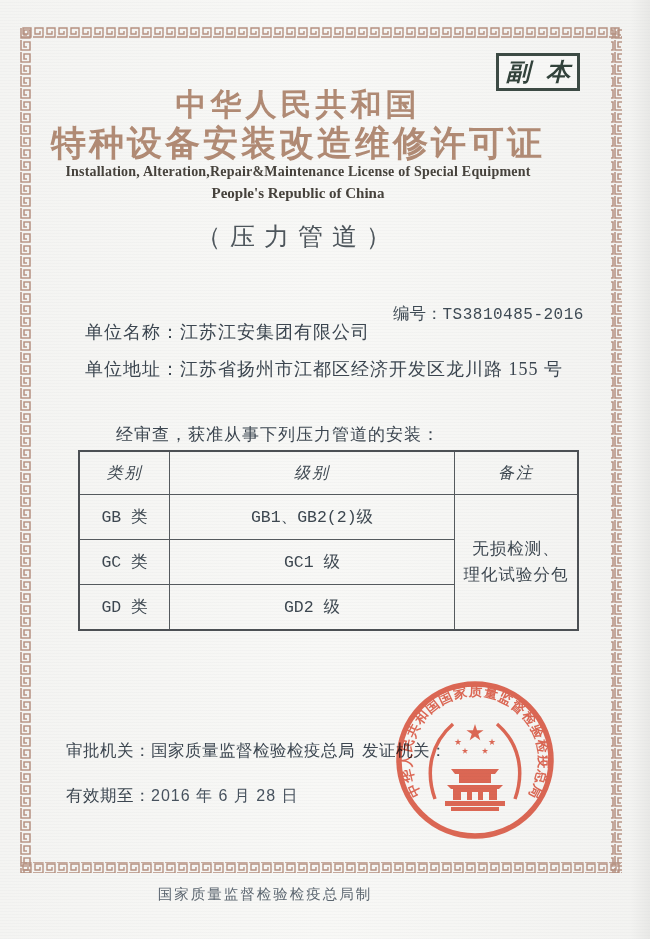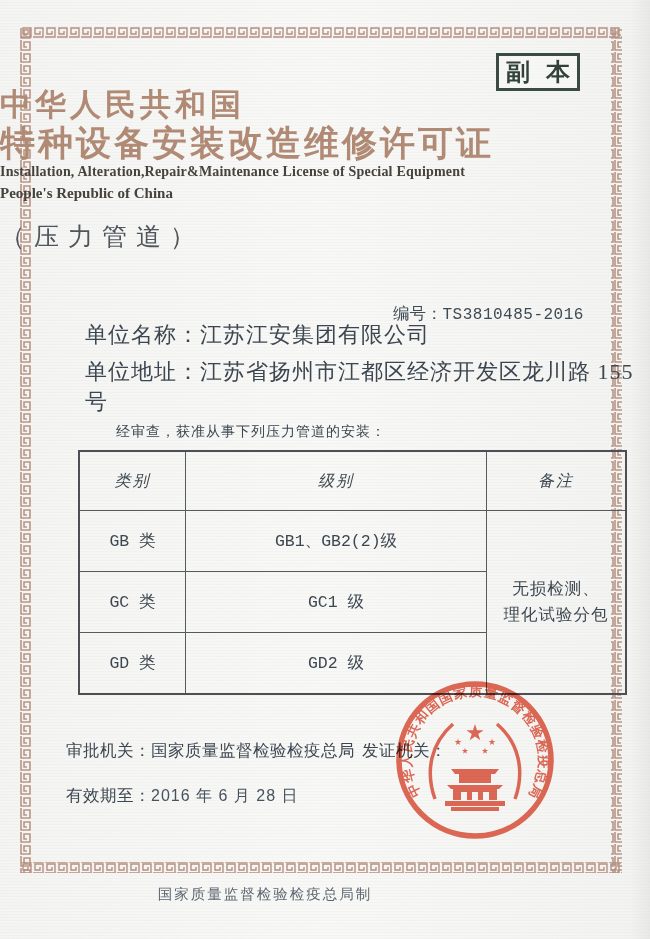--- a/index.html
+++ b/index.html
@@ -15,50 +15,50 @@
     overflow:hidden;
   }
   .abs{position:absolute;}
   
   .frame{left:20px;top:27px;}
   
   .badge{
     left:496px;top:53px;width:84px;height:38px;
     border:3px solid #3c4a44;
     display:flex;align-items:center;justify-content:center;
-    box-sizing:border-box;background:rgba(255,255,255,.25);
+    box-sizing:border-box;background:rgba(255,255,255,.25);font-style:italic;
   }
   .badge span{
     font-size:24px;font-weight:bold;color:#32423b;
     letter-spacing:16px;margin-right:-16px;line-height:1;
   }
   
-  .t-center{left:0;width:596px;}
+  .t-center{left:0;width:596px;text-align:center;}
   .title-cn1{top:84px;font-size:31px;font-weight:bold;color:#b08a74;letter-spacing:4px;}
   .title-cn2{top:120px;font-size:35px;font-weight:bold;color:#b08a74;letter-spacing:3px;}
   .title-en1{top:164px;font-size:14px;font-weight:bold;color:#46423c;letter-spacing:.2px;}
   .title-en2{top:185px;font-size:15px;font-weight:bold;color:#46423c;}
   .scope{top:220px;font-size:25px;color:#4e565c;letter-spacing:9px;font-weight:500;}
   .number-line{left:393px;top:258px;font-size:16.5px;color:#3e4a54;margin-top:45px;}
   .number-line .num{font-family:"Liberation Mono","DejaVu Sans Mono",monospace;font-size:16px;letter-spacing:.5px;}
   
-  .info-line{left:85px;font-size:22px;color:#3c4650;letter-spacing:1px;}
+  .info-line{left:85px;font-size:18px;color:#3c4650;letter-spacing:1px;}
   .info-name{top:320px;}
   .info-addr{top:357px;}
-  .intro-line{left:116px;top:423px;font-size:14px;color:#3c4650;letter-spacing:1px;}
+  .intro-line{left:116px;top:423px;font-size:17px;color:#3c4650;letter-spacing:1px;}
   
   .lic-table{
     left:78px;top:450px;width:495px;
     border-collapse:collapse;table-layout:fixed;
   }
   .lic-table th,.lic-table td{
     border:1.6px solid #555a5e;
     font-size:16.5px;color:#3d4750;
     text-align:center;vertical-align:middle;
-    padding:8px;
+    padding:0;
   }
   .lic-table{border:2.5px solid #4c5054;}
   .lic-table th{height:42px;font-weight:normal;font-style:italic;font-size:16px;letter-spacing:2px;}
   .lic-table td{height:44px;}
   .col-cat{width:89px;}
   .col-lvl{width:284px;}
   .col-rmk{width:122px;}
   .cell-latin{font-family:"Liberation Mono","DejaVu Sans Mono",monospace;font-size:15.5px;}
   .remark-cell{
     text-align:left;padding-left:12px;

